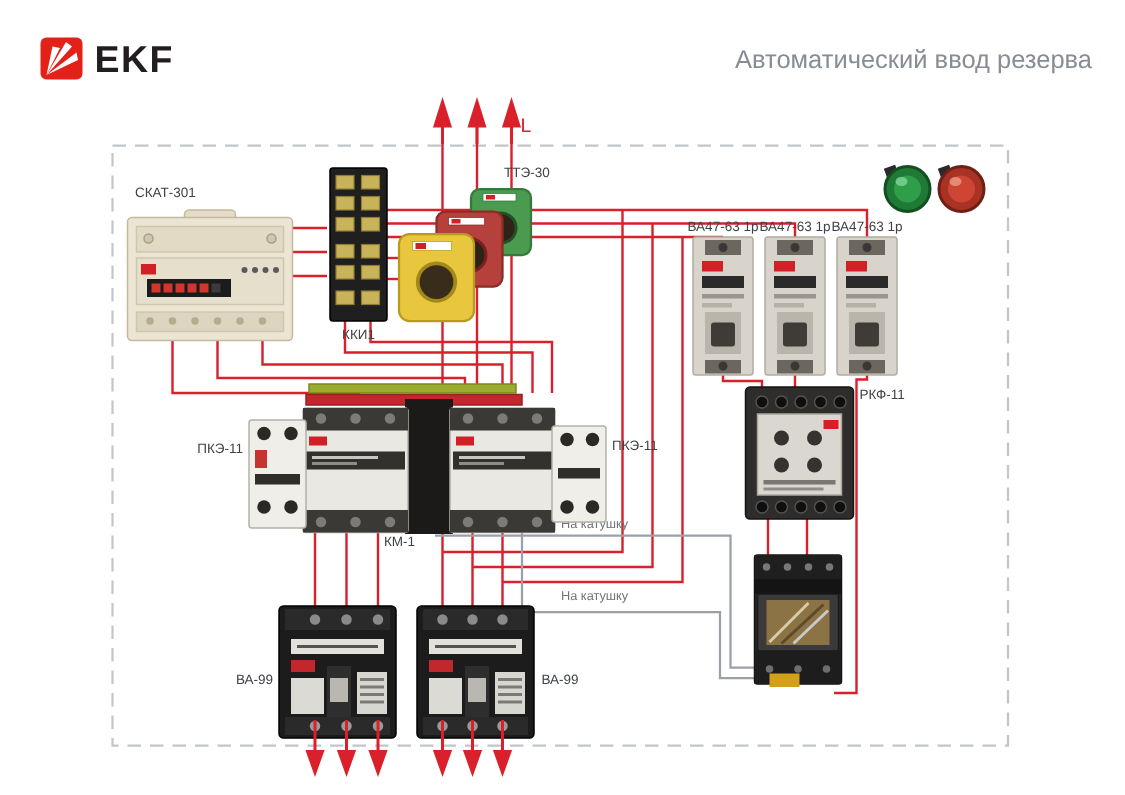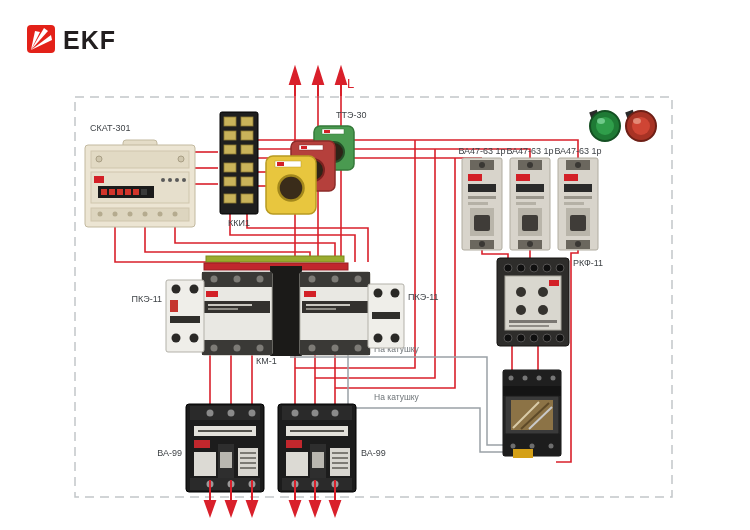--- a/index.html
+++ b/index.html
@@ -19,20 +19,21 @@
 <div class="canvas">
 
   <div class="logo-box">
     <svg width="28" height="28" viewBox="0 0 28 28">
       <polygon points="4,25 8,6 13,7" fill="#ffffff"></polygon>
       <polygon points="4,25 17,3 21,6" fill="#ffffff"></polygon>
       <polygon points="4,25 24,10 25,15" fill="#ffffff"></polygon>
     </svg>
   </div>
   <div class="brand">EKF</div>
+  <div class="title">Автоматический ввод резерва</div>
 
   <svg width="750" height="530" viewBox="0 0 750 530" style="position:absolute;left:0;top:0;">
 
     <rect x="75" y="97" width="597" height="400" fill="none" stroke="#c2c6c9" stroke-width="1.5" stroke-dasharray="9,6"></rect>
 
     <g stroke="#d9202b" stroke-width="1.6" fill="none">
       <path d="M295 70 V262"></path>
         <path d="M318 70 V262"></path>
         <path d="M341 70 V262"></path>
       <path d="M195 152 H218"></path>

